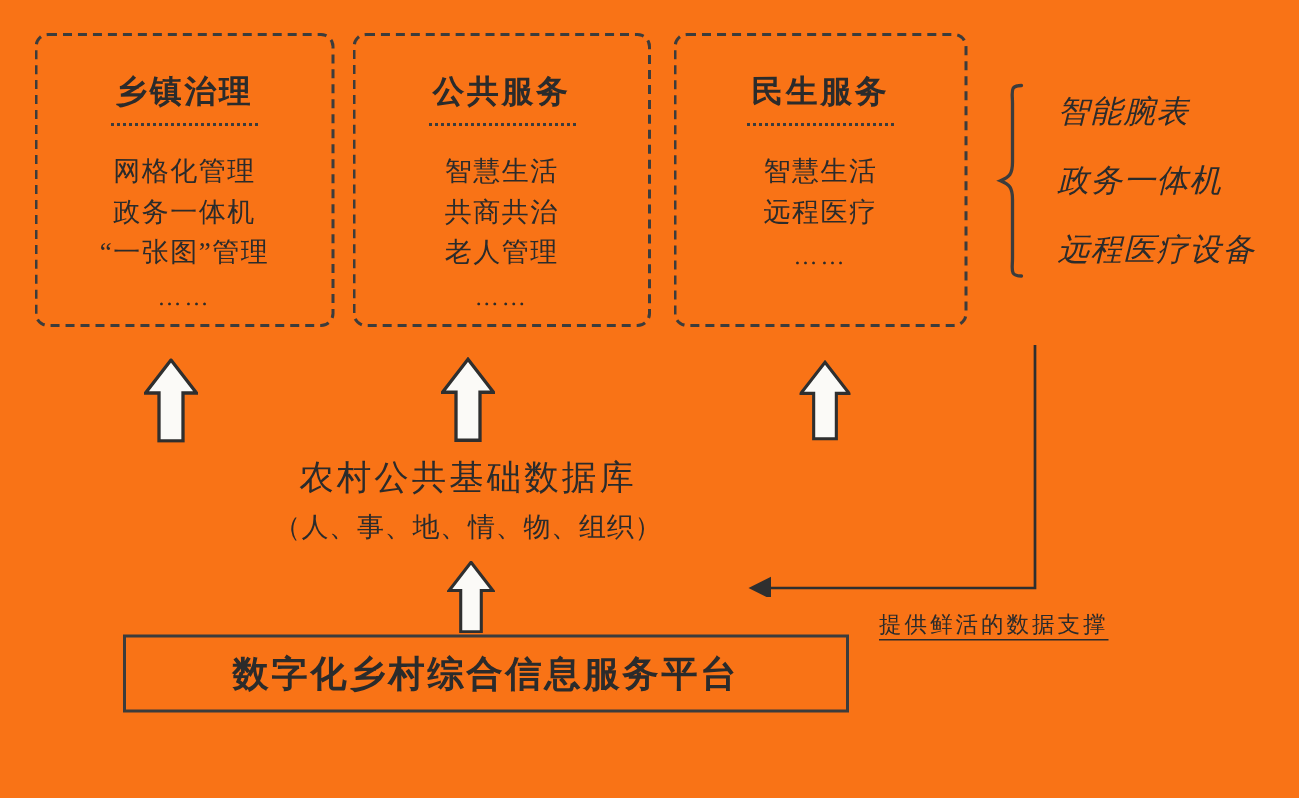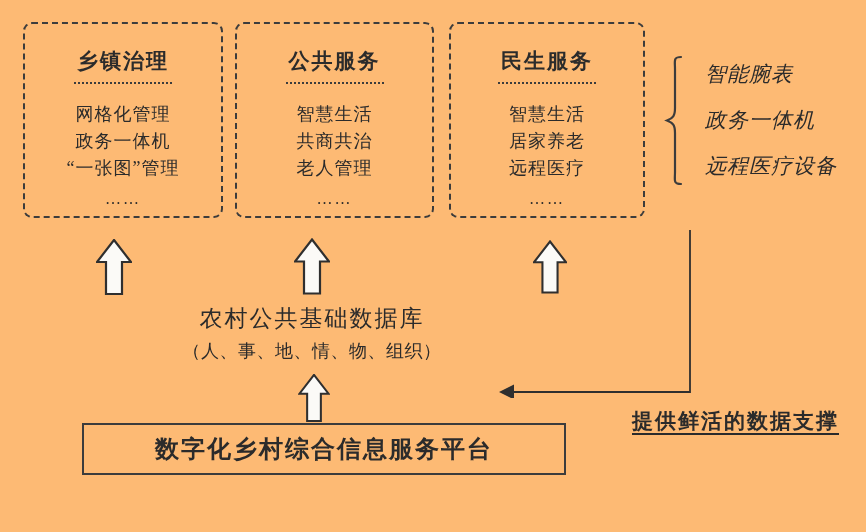--- a/index.html
+++ b/index.html
@@ -1,17 +1,17 @@
 <!DOCTYPE html>
 <html><head>
 <meta charset="utf-8">
 <style>
   html,body{margin:0;padding:0;background:#f3f2ef;}
   .figure{
-    position:relative;width:866px;height:532px;background:#fdba74;
+    position:relative;width:866px;height:532px;background:#f97316;
     font-family:"Liberation Serif","DejaVu Serif",serif;color:#2b2b2b;
     overflow:hidden;
   }
   
   .dashed-box{
     position:absolute;top:22px;height:196px;box-sizing:border-box;
     border:2px dashed #3c3c3c;border-radius:9px;text-align:center;
     padding-top:23px;background:transparent;
   }
   .box-1{left:23px;width:200px;}
@@ -50,21 +50,21 @@
   .platform-box{
     position:absolute;left:82px;top:423px;width:484px;height:52px;
     box-sizing:border-box;border:2px solid #3c3c3c;
     display:flex;align-items:center;justify-content:center;
     font-size:24px;font-weight:700;letter-spacing:2px;white-space:nowrap;
   }
 
   
   .feedback-arrow{position:absolute;left:494px;top:224px;}
   .feedback-label{
-    position:absolute;left:632px;top:407px;font-size:21px;font-weight:700;
+    position:absolute;left:586px;top:407px;font-size:15px;font-weight:400;
     letter-spacing:2px;text-decoration:underline;text-underline-offset:5px;
     white-space:nowrap;
   }
 
   
   .caption{
     position:absolute;left:0;top:498px;width:100%;text-align:center;
     font-size:20px;font-weight:700;letter-spacing:3px;
     font-family:"Liberation Sans","DejaVu Sans",sans-serif;white-space:nowrap;
   }
@@ -97,21 +97,20 @@
       <div class="ellipsis-row">……</div>
     </div>
   </div>
 
   <div class="dashed-box box-3">
     <div>
       <span class="box-title">民生服务</span>
     </div>
     <div class="box-items">
       <div>智慧生活</div>
-      <div>居家养老</div>
       <div>远程医疗</div>
       <div class="ellipsis-row">……</div>
     </div>
   </div>
 
   <svg class="brace" width="20" height="131" viewBox="0 0 20 131" aria-hidden="true">
     <path d="M17,2 C9,2 11,6 11,14 L11,53 C11,61 9,63 3,65.5 C9,68 11,70 11,78 L11,117 C11,125 9,129 17,129" fill="none" stroke="#3c3c3c" stroke-width="2.2" stroke-linecap="round"></path>
   </svg>
   <div class="device-list">
     <div>智能腕表</div>

